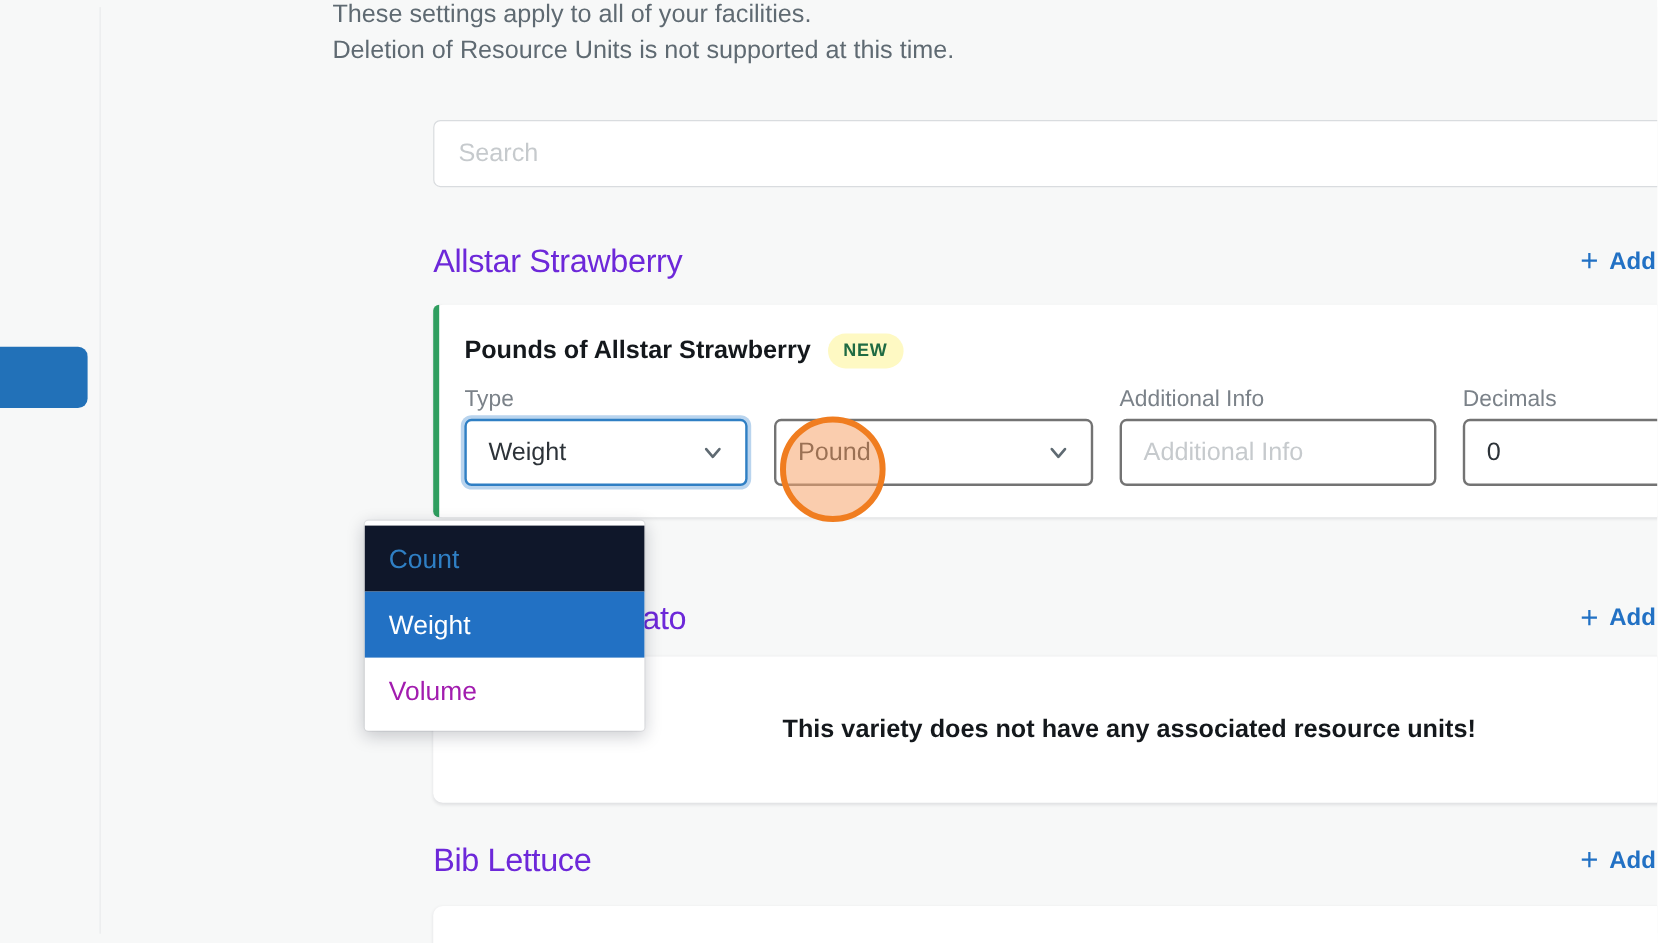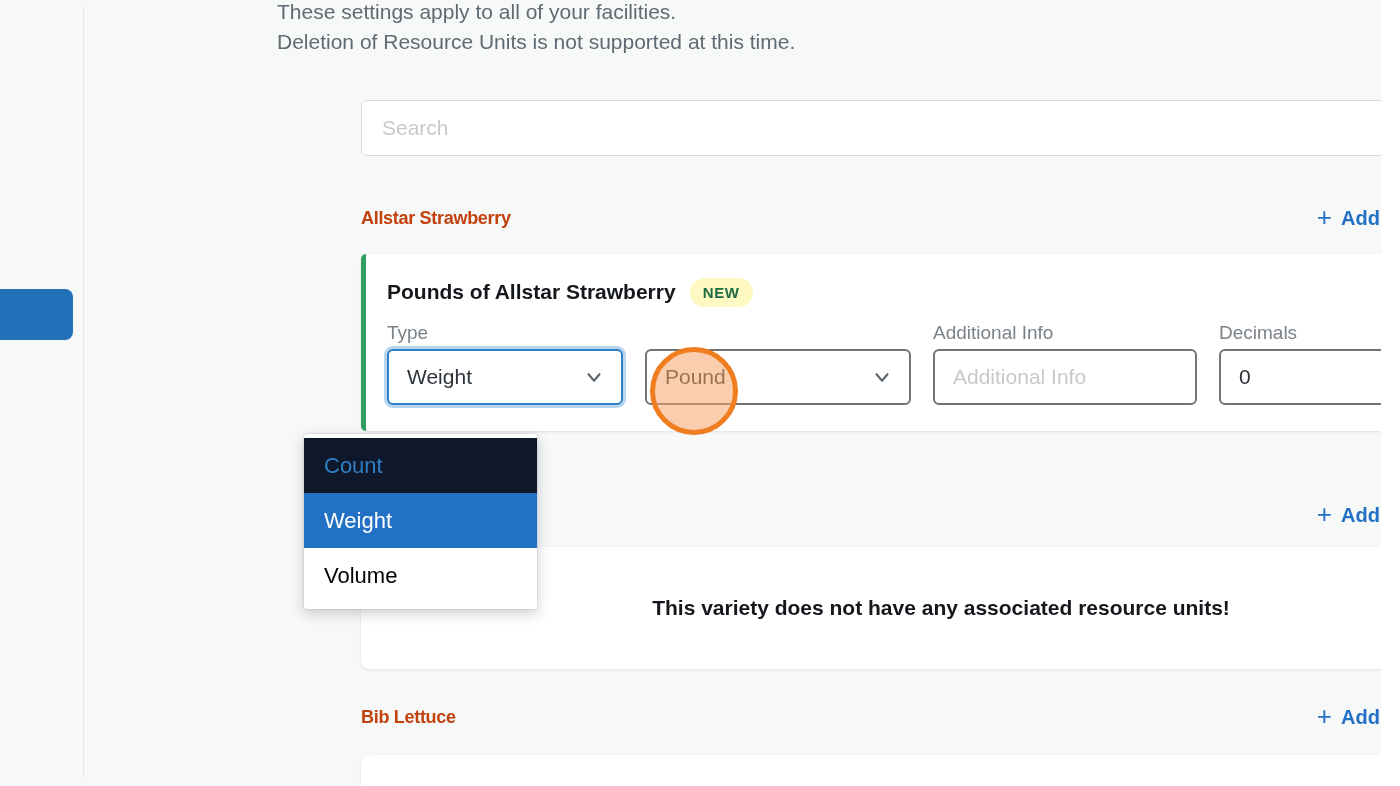--- a/index.html
+++ b/index.html
@@ -99,23 +99,23 @@
   .variety-head {
     position: absolute;
     height: 40px;
     display: flex;
     align-items: center;
     justify-content: space-between;
     width: 1160px;
     left: 277px;
   }
   .variety-title {
-    font-size: 18px;
-    font-weight: bold;
-    color: #c2410c;
+    font-size: 27px;
+    font-weight: normal;
+    color: #6d28d9;
     letter-spacing: -0.3px;
     white-space: nowrap;
   }
   .add-link {
     display: flex;
     align-items: center;
     gap: 9px;
     color: #2271c4;
     font-size: 20px;
     font-weight: bold;
@@ -229,21 +229,21 @@
     box-shadow: 0 4px 14px rgba(16,24,40,.22), 0 0 0 1px rgba(16,24,40,.06);
     padding: 4px 0 6px 0;
     z-index: 40;
   }
   .opt {
     height: 55px;
     display: flex;
     align-items: center;
     padding: 0 0 0 20px;
     font-size: 22px;
-    color: #000000;
+    color: #a21caf;
     cursor: pointer;
     white-space: nowrap;
   }
   .opt.hovered { background: #0f172a; color: #2f7fc4; }
   .opt.selected { background: #2271c4; color: #ffffff; }
 
   
   .empty-card {
     position: absolute;
     left: 277px;

